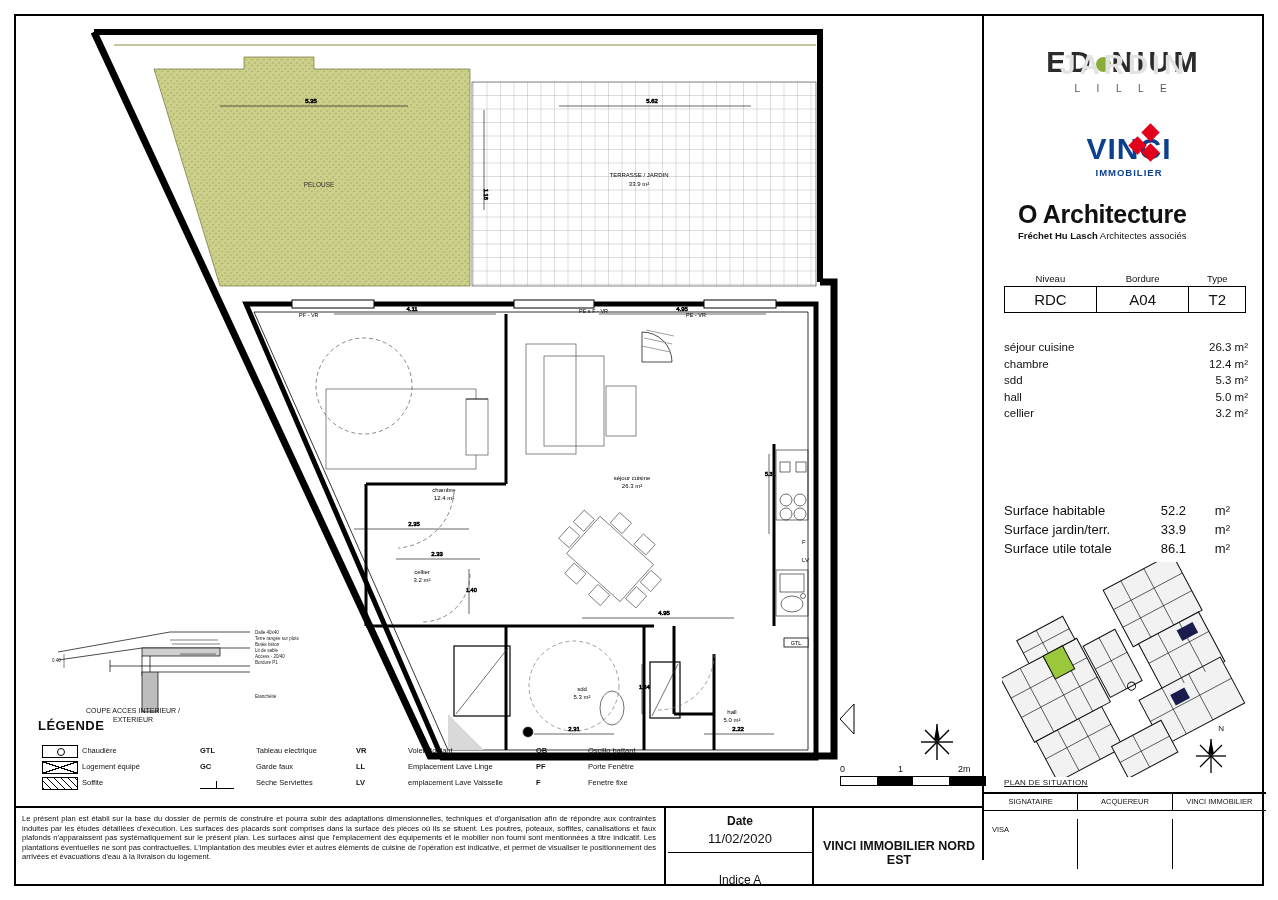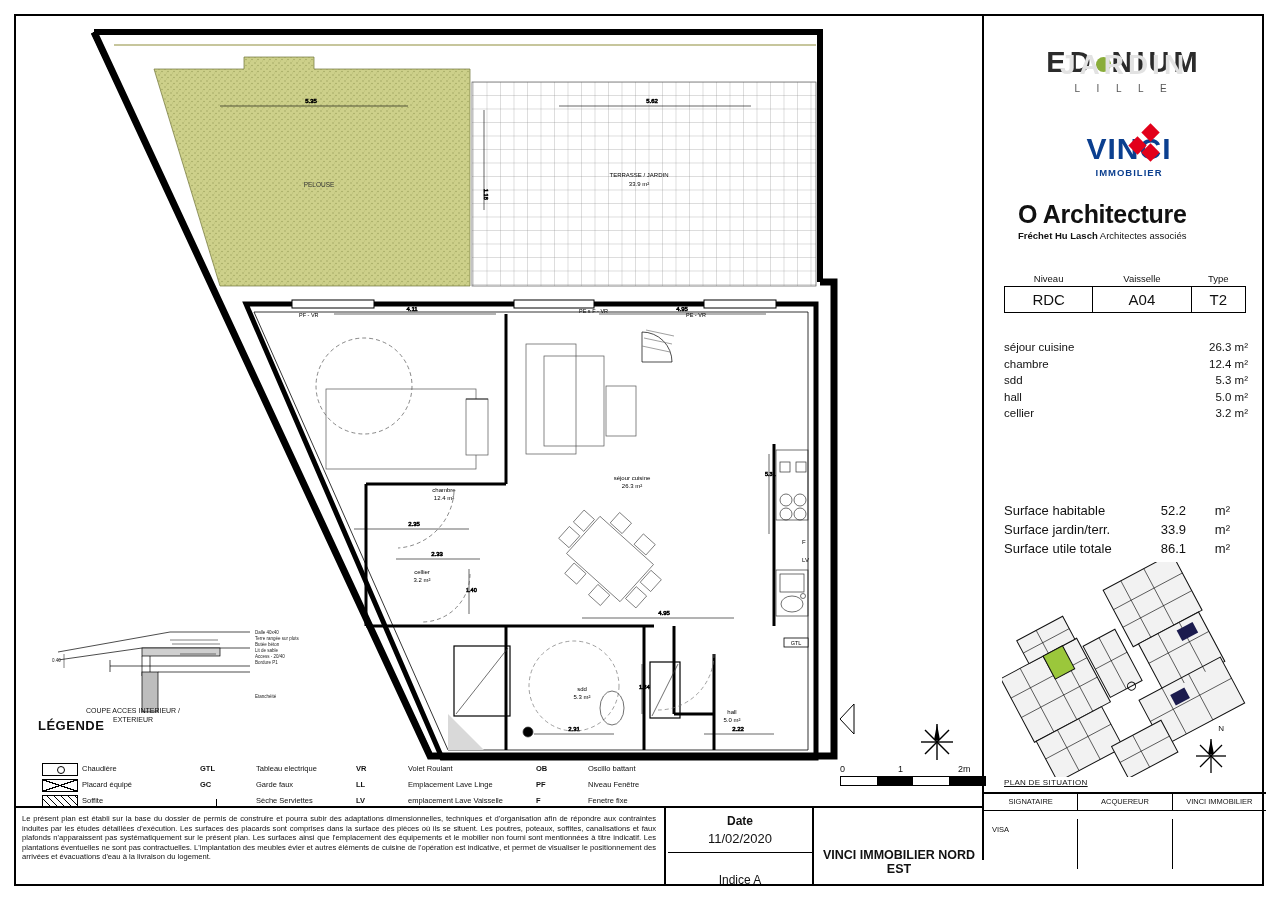--- a/index.html
+++ b/index.html
@@ -60,26 +60,26 @@
   .sigtable .r2 div:last-child{border-right:none;}
 
   
   .bottomband{position:absolute;left:14px;top:806px;width:968px;height:80px;border-top:2px solid #000;box-sizing:border-box;}
   .notes{position:absolute;left:0;top:0;width:652px;height:78px;border-right:2px solid #000;box-sizing:border-box;padding:6px 8px;font-size:7.6px;line-height:9.6px;text-align:justify;}
   .datebox{position:absolute;left:654px;top:0;width:146px;height:78px;border-right:2px solid #000;box-sizing:border-box;text-align:center;}
   .datebox .lab{font-size:12px;margin-top:6px;font-weight:bold;}
   .datebox .dt{font-size:13px;margin-top:3px;}
   .datebox .sep{border-top:1px solid #000;margin-top:6px;}
   .datebox .indice{font-size:12px;margin-top:20px;}
-  .clientbox{position:absolute;left:802px;top:15px;width:166px;height:78px;box-sizing:border-box;display:flex;align-items:center;justify-content:center;font-size:12.5px;font-weight:bold;text-align:center;}
+  .clientbox{position:absolute;left:802px;top:6px;width:166px;height:78px;box-sizing:border-box;display:flex;align-items:center;justify-content:center;font-size:12.5px;font-weight:bold;text-align:center;}
 
   
   .legend{position:absolute;left:38px;top:718px;width:620px;}
   .legend .title{font-size:13px;font-weight:bold;letter-spacing:.5px;}
-  .legend .cols{position:relative;margin-top:28px;height:54px;}
+  .legend .cols{position:relative;margin-top:10px;height:54px;}
   .lgcol{position:absolute;font-size:7.5px;line-height:16px;}
   .lgcol .li{display:flex;align-items:center;height:16px;}
   .lgcol .sym{width:44px;display:inline-block;text-align:center;}
   .lgcol .code{width:26px;display:inline-block;font-weight:bold;font-size:7.5px;}
   .lgcol .tx{display:inline-block;}
   .symbox{display:inline-block;width:34px;height:11px;border:1px solid #000;position:relative;vertical-align:middle;}
   .symbox.chaud::after{content:"";position:absolute;left:14px;top:2.5px;width:6px;height:6px;border:1px solid #000;border-radius:50%;}
   .symbox.plac{background:linear-gradient(to bottom right,transparent 47%,#000 47%,#000 53%,transparent 53%),linear-gradient(to top right,transparent 47%,#000 47%,#000 53%,transparent 53%);}
   .symbox.soff{background:repeating-linear-gradient(45deg,#000 0 1px,transparent 1px 5px);}
   .symgc{display:inline-block;width:34px;height:11px;position:relative;vertical-align:middle;}
@@ -342,21 +342,21 @@
   <div class="legend">
     <div class="title">LÉGENDE</div>
     <div class="cols">
       <div class="lgcol" style="left:0;width:190px">
         <div class="li">
             <span class="sym"><span class="symbox chaud"></span></span>
             <span class="tx">Chaudière</span>
           </div>
         <div class="li">
             <span class="sym"><span class="symbox plac"></span></span>
-            <span class="tx">Placard équipé</span>
+            <span class="tx">Logement équipé</span>
           </div>
         <div class="li">
             <span class="sym"><span class="symbox soff"></span></span>
             <span class="tx">Soffite</span>
           </div>
       </div>
       <div class="lgcol" style="left:162px;width:160px">
         <div class="li">
             <span class="code">GTL</span>
             <span class="tx" style="margin-left:30px">Tableau electrique</span>
@@ -384,21 +384,21 @@
             <span class="tx" style="margin-left:26px">emplacement Lave Vaisselle</span>
           </div>
       </div>
       <div class="lgcol" style="left:498px;width:150px">
         <div class="li">
             <span class="code">OB</span>
             <span class="tx" style="margin-left:26px">Oscillo battant</span>
           </div>
         <div class="li">
             <span class="code">PF</span>
-            <span class="tx" style="margin-left:26px">Niveau Fenêtre</span>
+            <span class="tx" style="margin-left:26px">Porte Fenêtre</span>
           </div>
         <div class="li">
             <span class="code">F</span>
             <span class="tx" style="margin-left:26px">Fenetre fixe</span>
           </div>
       </div>
     </div>
   </div>
 
   <div class="bottomband">
@@ -440,21 +440,21 @@
           <span>Architectes associés</span>
         </div>
       </div>
     </div>
 
     <div class="infobox">
       <table class="niv-table">
         <tbody>
             <tr class="headrow">
           <th>Niveau</th>
-          <th>Vaisselle</th>
+          <th>Bordure</th>
           <th>Type</th>
         </tr>
         <tr>
           <td>RDC</td>
           <td>A04</td>
           <td>T2</td>
         </tr>
       </tbody>
         </table>
     </div>

